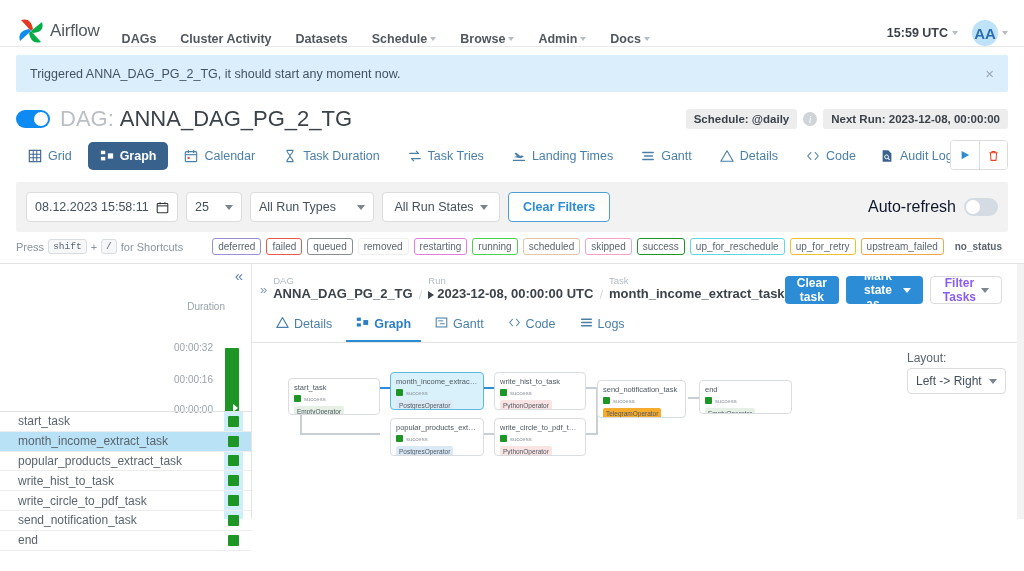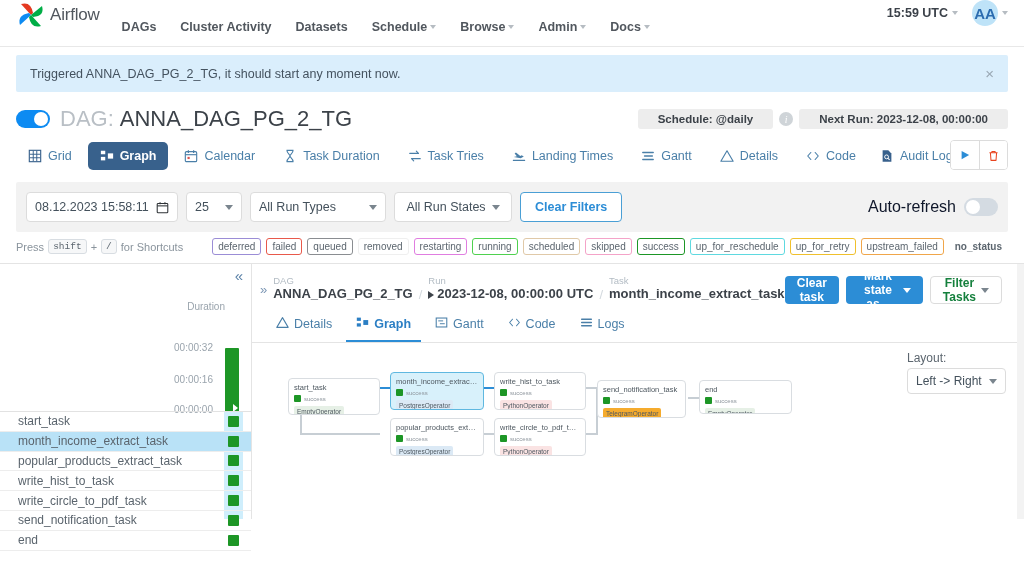--- a/index.html
+++ b/index.html
@@ -11,21 +11,21 @@
     font-family: "Liberation Sans", sans-serif;
     font-size: 13px;
     color: #51575e;
   }
 
   
   .navbar {
     height: 47px; width: 100%;
     background: #fff;
     border-bottom: 1px solid #e8e8e8;
-    display: flex; align-items: flex-start;
+    display: flex; align-items: flex-end;
     padding: 0 16px;
     position: relative;
   }
   .brand { display: flex; align-items: center; gap: 4px; margin-right: 22px; }
   .brand-logo { width: 30px; height: 30px; }
   .brand-name { font-size: 17px; color: #51575e; letter-spacing: -.2px; }
   .nav-links { display: flex; align-items: center; gap: 24px; margin-top: 20px; }
   .nav-link {
     font-size: 12.5px; font-weight: bold; color: #51575e;
     display: flex; align-items: center; gap: 3px;
@@ -80,21 +80,21 @@
   .toggle-pill::after {
     content: ""; position: absolute; right: 2px; top: 2px;
     width: 14px; height: 14px; border-radius: 50%; background: #fff;
   }
   .dag-label { font-size: 22px; color: #b9bfc5; margin-left: 10px; }
   .dag-title { font-size: 22px; color: #3c4249; margin-left: 6px; }
   .dag-badges { margin-left: auto; display: flex; align-items: center; gap: 6px; }
   .badge-gray {
     background: #ededed; color: #3c4249;
     font-size: 11.5px; font-weight: bold;
-    padding: 4px 20px; border-radius: 3px; white-space: nowrap;
+    padding: 4px 8px; border-radius: 3px; white-space: nowrap;
   }
   .info-dot {
     width: 14px; height: 14px; border-radius: 50%;
     background: #cfd4d8; color: #fff;
     font-size: 10px; display: flex; align-items: center; justify-content: center;
     font-family: "Liberation Serif", serif; font-style: italic;
   }
 
   
   .tabs-row {
@@ -131,21 +131,21 @@
     gap: 8px; border-radius: 2px;
   }
   .ctrl {
     background: #fff; border: 1px solid #dcdcdc; border-radius: 4px;
     height: 30px; display: flex; align-items: center;
     padding: 0 8px; font-size: 12.5px; color: #44515c;
     white-space: nowrap; cursor: pointer;
   }
   .ctrl.date { width: 152px; justify-content: space-between; }
   .ctrl.num { width: 56px; justify-content: space-between; }
-  .ctrl.runtypes { width: 136px; justify-content: space-between; }
+  .ctrl.runtypes { width: 124px; justify-content: space-between; }
   .ctrl.runstates { width: 118px; justify-content: center; gap:6px;}
   .caret-gray {
     width: 0; height: 0;
     border-left: 4px solid transparent;
     border-right: 4px solid transparent;
     border-top: 5px solid #7a858e;
   }
   .clear-filters {
     border: 1px solid #4a9fd5; color: #2c8dd6; background: #fff;
     height: 30px; border-radius: 4px; padding: 0 14px;
@@ -261,21 +261,21 @@
   .bc-actions {
     margin-left: auto; display: flex; align-items: center; gap: 7px; padding-right: 10px;
   }
   .btn-blue {
     background: #2c8dd6; color: #fff; border: none; border-radius: 4px;
     height: 28px; padding: 0 12px; font-size: 12px; font-weight: bold;
     cursor: pointer; display: flex; align-items: center; gap: 5px;
     font-family: "Liberation Sans", sans-serif;
   }
   .btn-outline {
-    background: #fff; color: #15803d; border: 1px solid #dcdcdc; border-radius: 4px;
+    background: #fff; color: #8b5cf6; border: 1px solid #dcdcdc; border-radius: 4px;
     height: 28px; padding: 0 12px; font-size: 12px; font-weight: bold;
     cursor: pointer; display: flex; align-items: center; gap: 5px;
     font-family: "Liberation Sans", sans-serif;
   }
   .caret-white {
     width:0;height:0;border-left:4px solid transparent;border-right:4px solid transparent;
     border-top:5px solid #ffffff;
   }
   .caret-dark {
     width:0;height:0;border-left:4px solid transparent;border-right:4px solid transparent;

